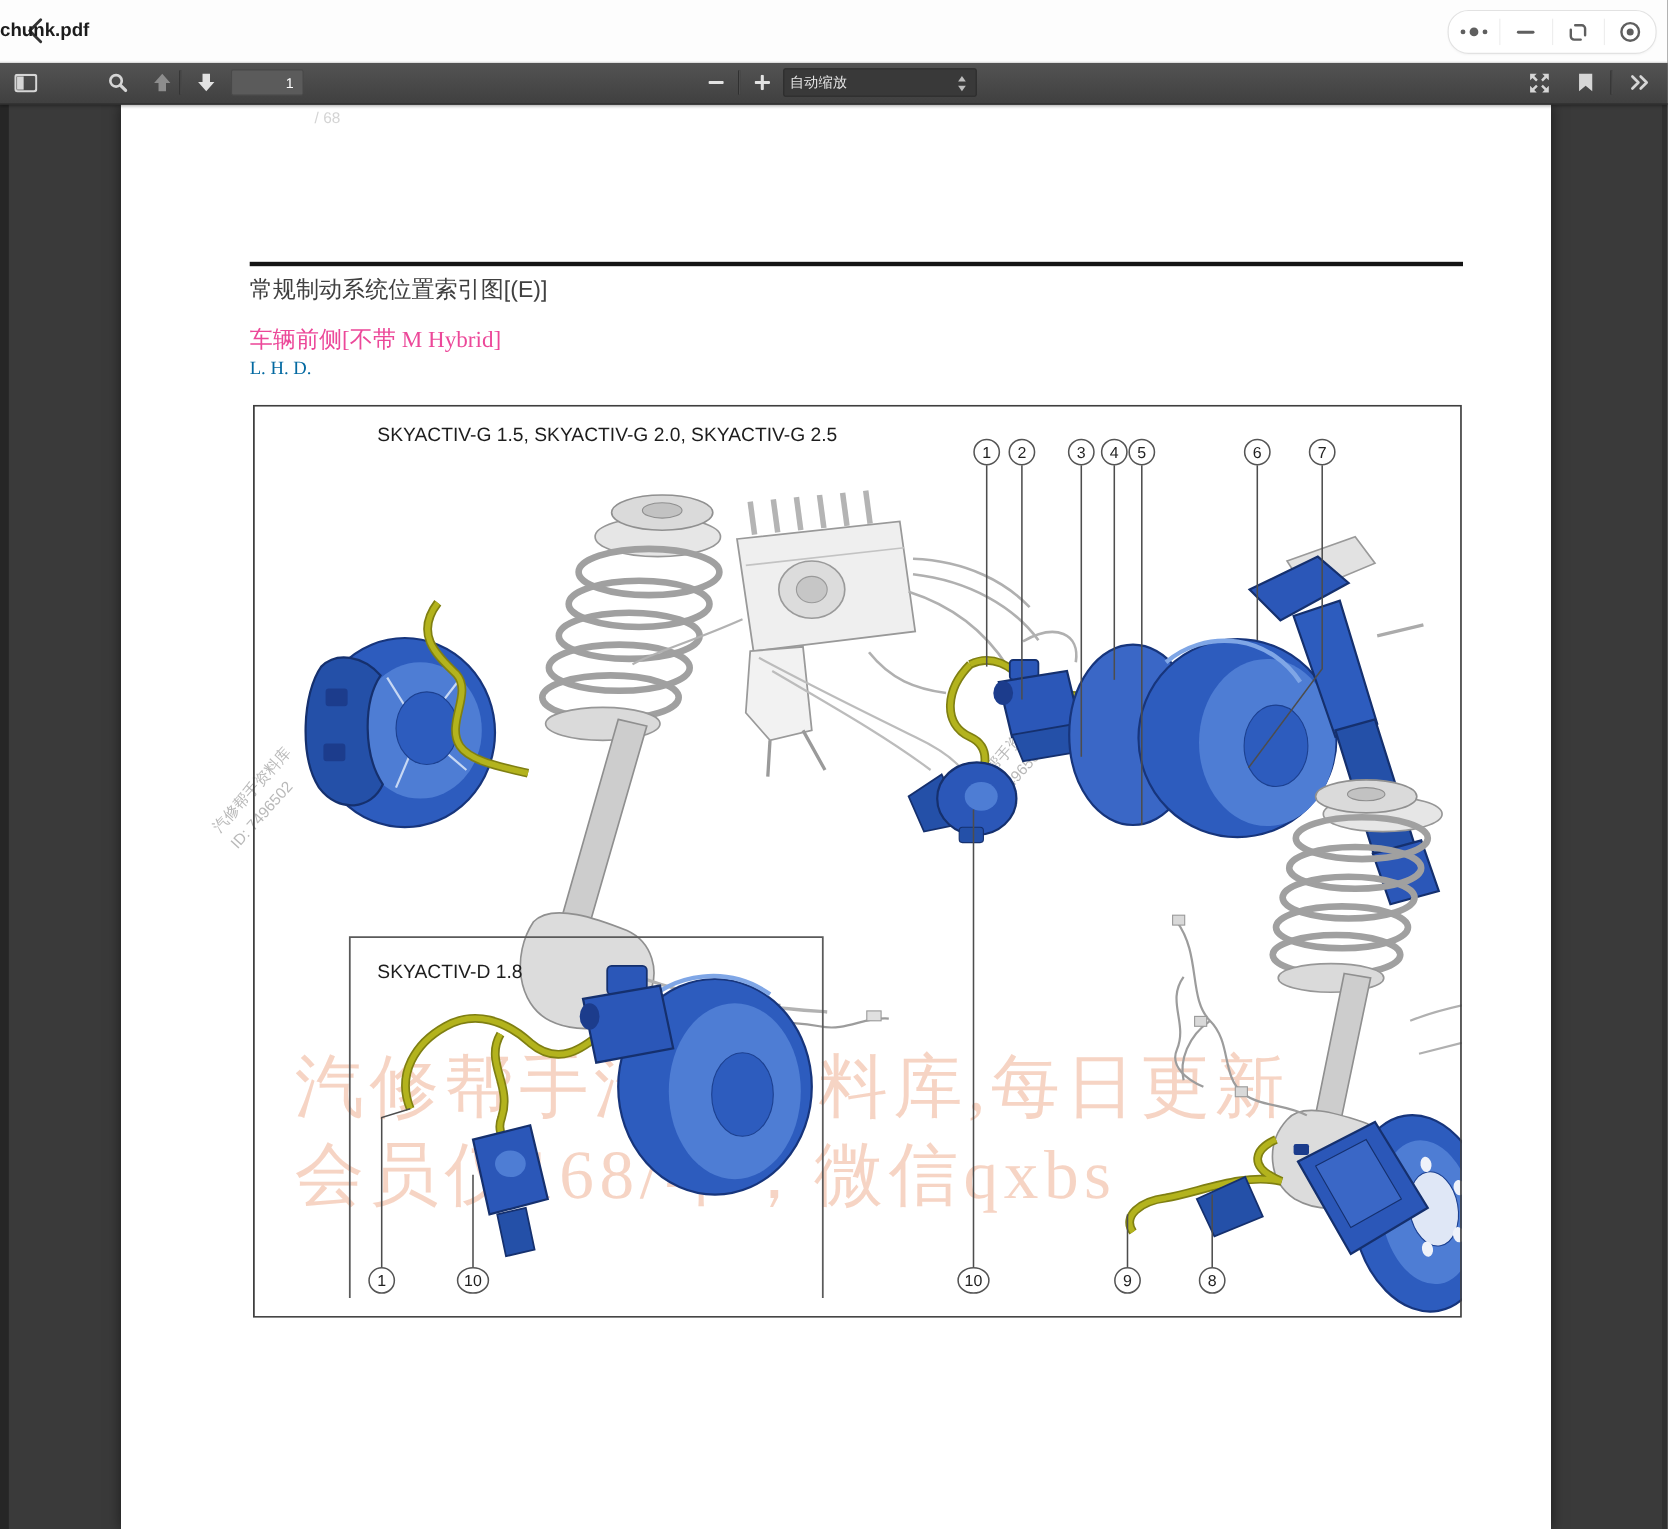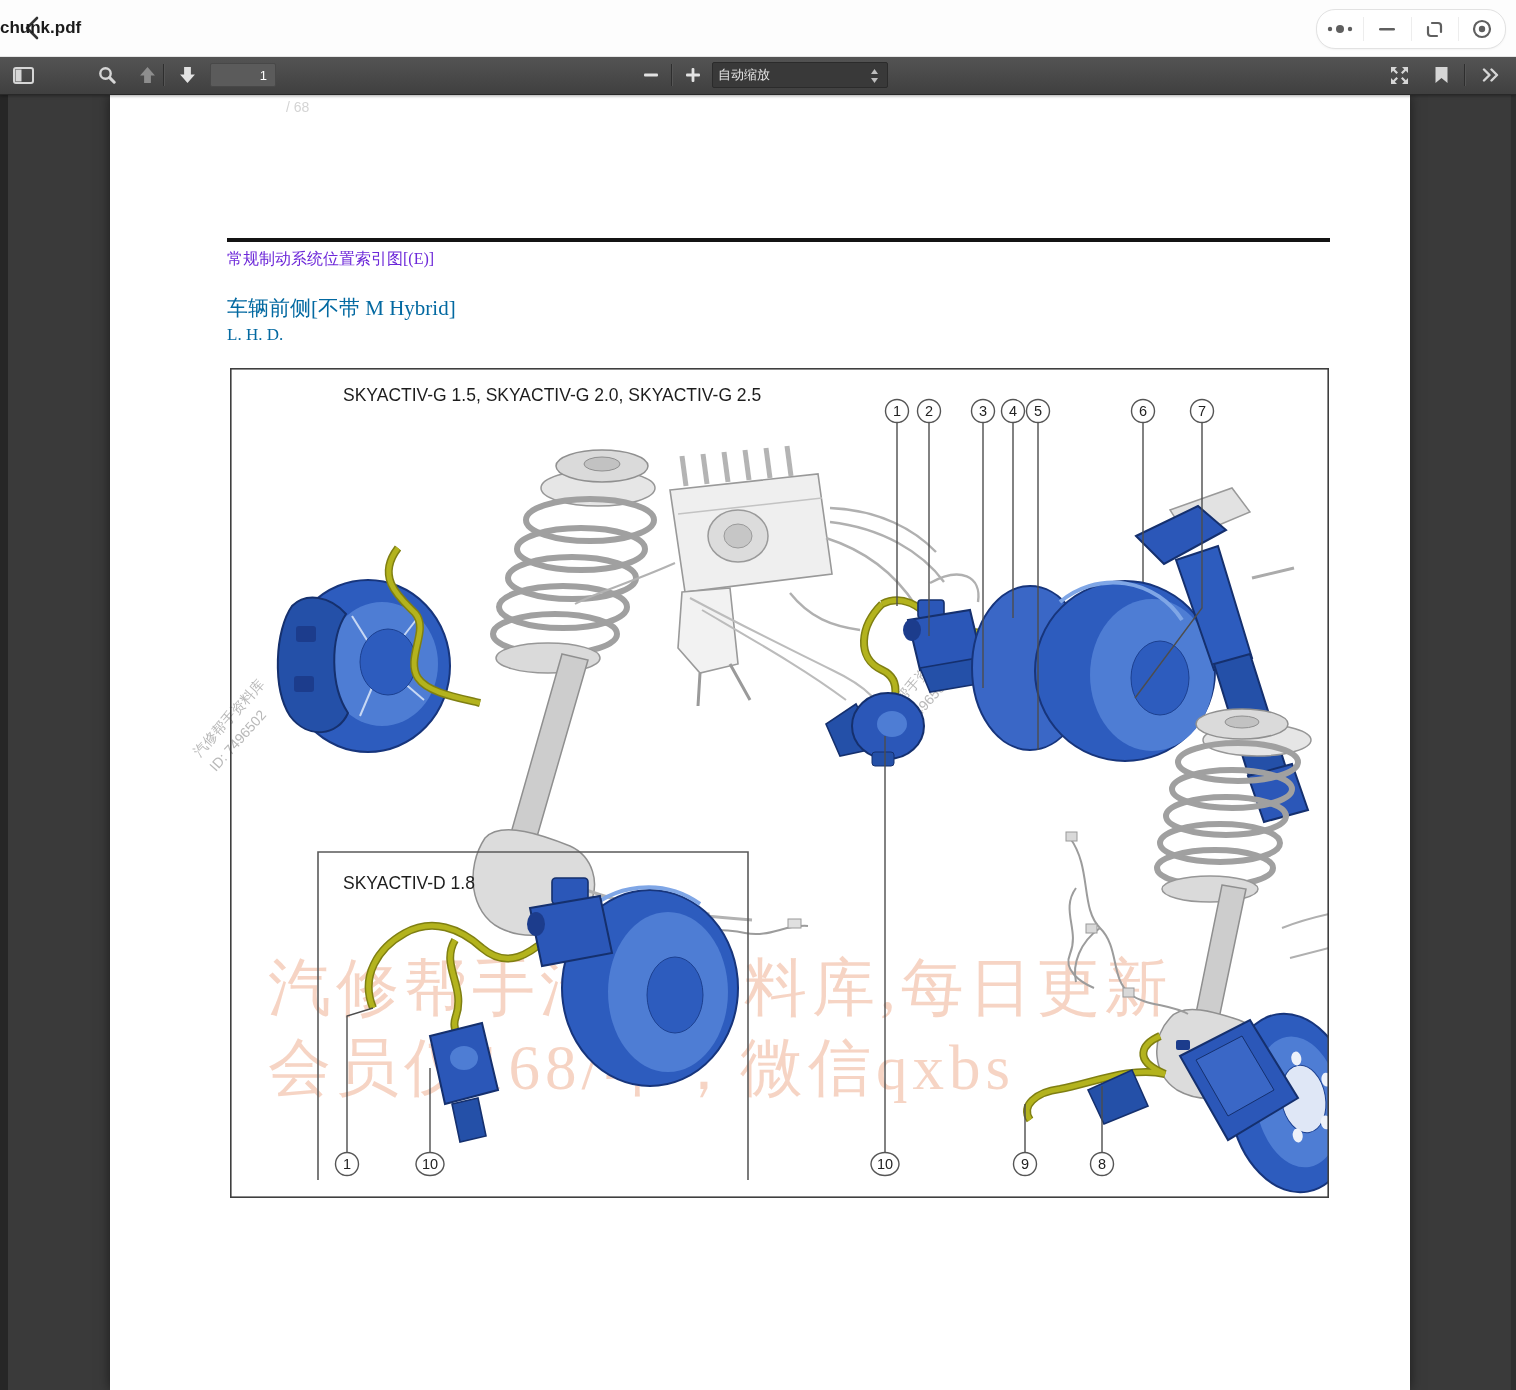--- a/index.html
+++ b/index.html
@@ -50,23 +50,23 @@
   .zoom-caret{position:absolute;right:8px;top:5px;}
   
   .viewer{position:absolute;left:0;top:94px;width:1516px;height:1296px;background:#3a3a3a;z-index:1;}
   .edge-left{position:absolute;left:0;top:0;width:8px;height:100%;background:#262626;}
   .edge-right{position:absolute;right:0;top:0;width:5px;height:100%;background:#303030;}
   .pdf-page{
     position:absolute;left:110px;top:1px;width:1300px;height:1295px;
     background:#ffffff;box-shadow:0 0 12px rgba(0,0,0,.55);overflow:hidden;
   }
   .rule{position:absolute;left:117px;top:143px;width:1103px;height:4px;background:#141414;z-index:3;}
-  .heading{position:absolute;left:117px;top:154px;font-family:Liberation Serif, serif;font-size:16px;color:#6d28d9;z-index:3;}
+  .heading{position:absolute;left:117px;top:154px;font-family:Liberation Sans, sans-serif;font-size:21px;color:#404040;z-index:3;}
   .doc-id{position:absolute;left:0;top:177px;width:1220px;text-align:right;font-size:12.5px;color:#3c3c3c;z-index:3;}
-  .subheading{position:absolute;left:117px;top:199px;font-family:"Liberation Serif","DejaVu Serif",serif;font-size:21px;color:#0369a1;z-index:3;}
+  .subheading{position:absolute;left:117px;top:199px;font-family:"Liberation Serif","DejaVu Serif",serif;font-size:21px;color:#ec4899;z-index:3;}
   .drive{position:absolute;left:117px;top:230px;font-family:"Liberation Serif","DejaVu Serif",serif;font-size:17px;color:#0369a1;z-index:3;}
   .fig-code{position:absolute;left:0;top:1104px;width:1235px;text-align:right;font-family:"Liberation Serif","DejaVu Serif",serif;font-size:12.5px;color:#333;z-index:3;}
   
   .wm-banner{position:absolute;left:158px;z-index:1;font-family:"Liberation Serif","DejaVu Serif",serif;
     font-size:63px;letter-spacing:5px;color:#eda браo;white-space:nowrap;}
   .wm1{top:850px;color:rgba(238,176,148,.55);}
   .wm2{top:930px;color:rgba(238,176,148,.55);}
   .wm-diag{position:absolute;z-index:1;transform:rotate(-48deg);color:rgba(125,125,125,.55);
     font-size:14px;line-height:1.6;white-space:nowrap;font-family:"Liberation Sans",sans-serif;}
   .fig-svg{position:absolute;left:120px;top:273px;z-index:2;}

